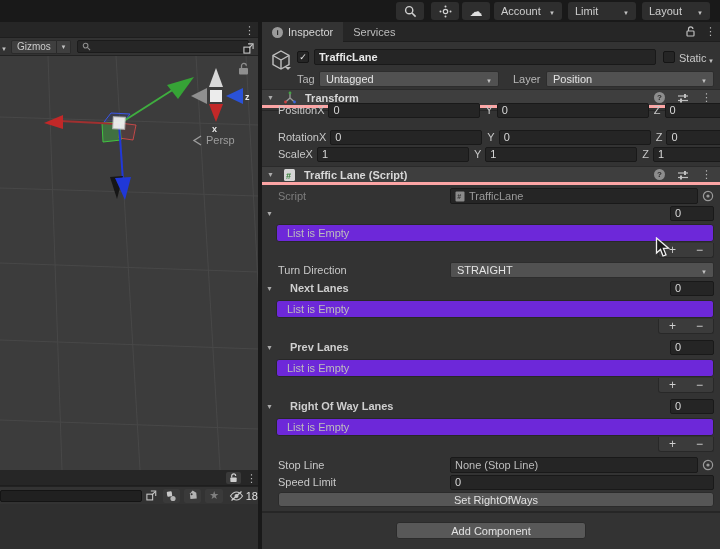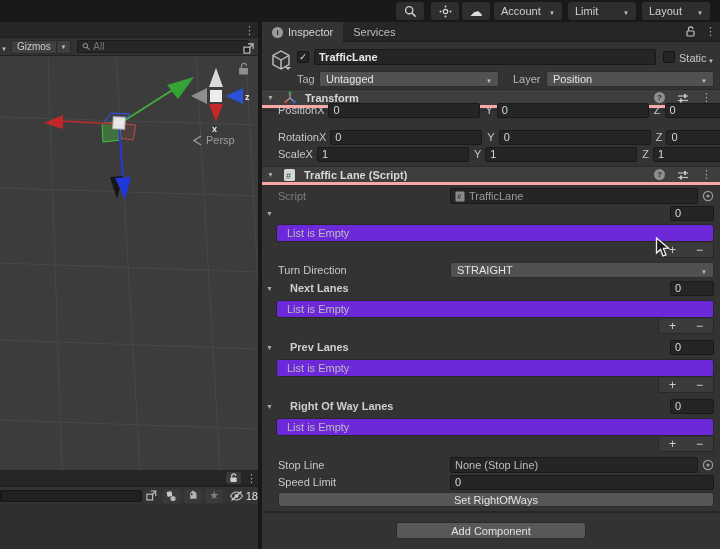--- a/index.html
+++ b/index.html
@@ -149,21 +149,20 @@
         <div class="gz-btn" style="border-radius:2px 0 0 2px;text-align:center;">
           <span>Gizmos</span>
         </div>
         <div class="gz-btn darr" style="border-left:none;border-radius:0 2px 2px 0;width:14px;justify-content:center;"></div>
       </div>
       <div class="scene-search" style="margin-left:6px;width:172px;">
         <svg width="9" height="9" viewBox="0 0 10 10">
             <circle cx="4" cy="4" r="2.6" fill="none" stroke="#8d8d8d" stroke-width="1.2"></circle>
             <line x1="6" y1="6" x2="9" y2="9" stroke="#8d8d8d" stroke-width="1.2"></line>
           </svg>
-        <input placeholder="All" style="">
       </div>
       <svg class="abs" style="left:243px;top:5px;" width="11" height="11" viewBox="0 0 12 12">
           <rect x="1" y="4.5" width="6.5" height="6.5" fill="none" stroke="#c8c8c8" stroke-width="1.2"></rect>
           <path d="M5.5 1 H11 V6.5" fill="none" stroke="#c8c8c8" stroke-width="1.2"></path>
           <line x1="6.5" y1="5.5" x2="10.5" y2="1.5" stroke="#c8c8c8" stroke-width="1.2"></line>
         </svg>
     </div>
 
     <div id="viewport">
       <svg width="258" height="414" viewBox="0 0 258 414">

